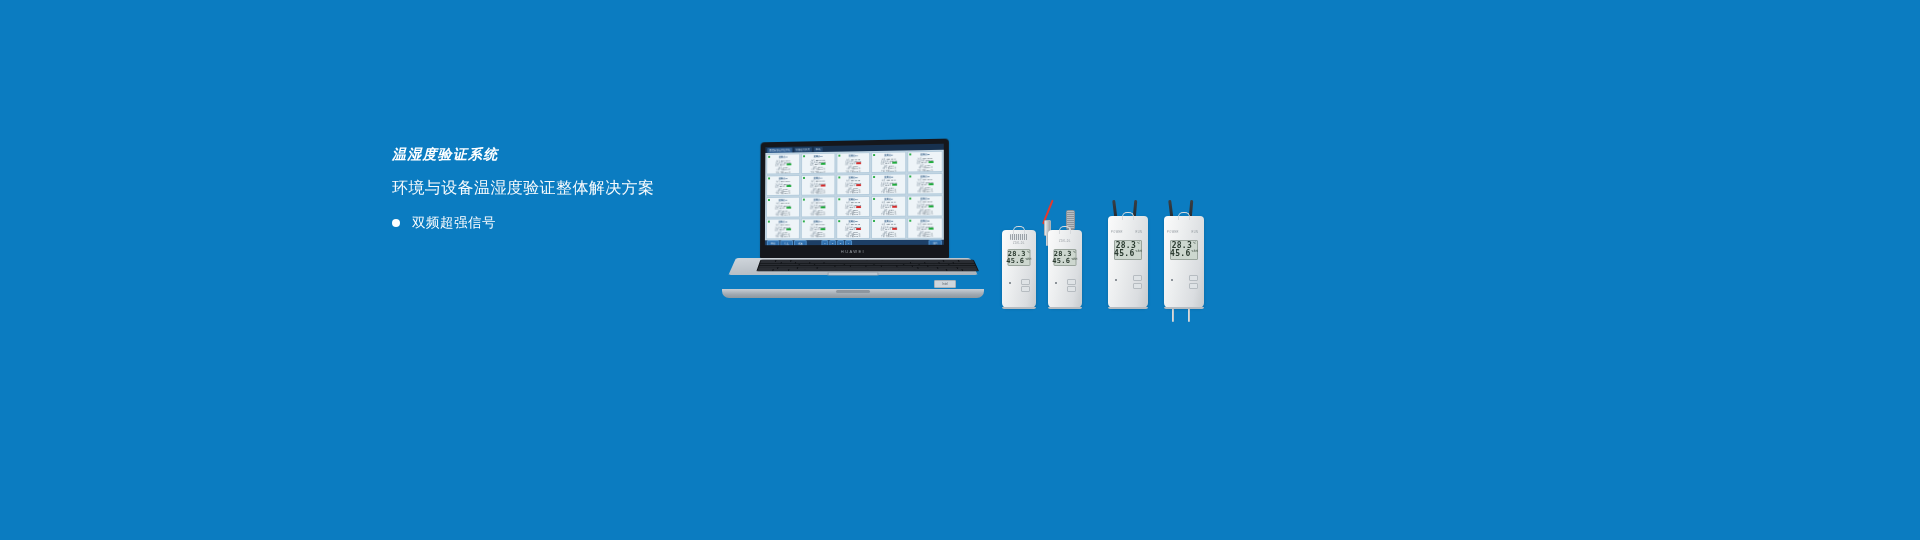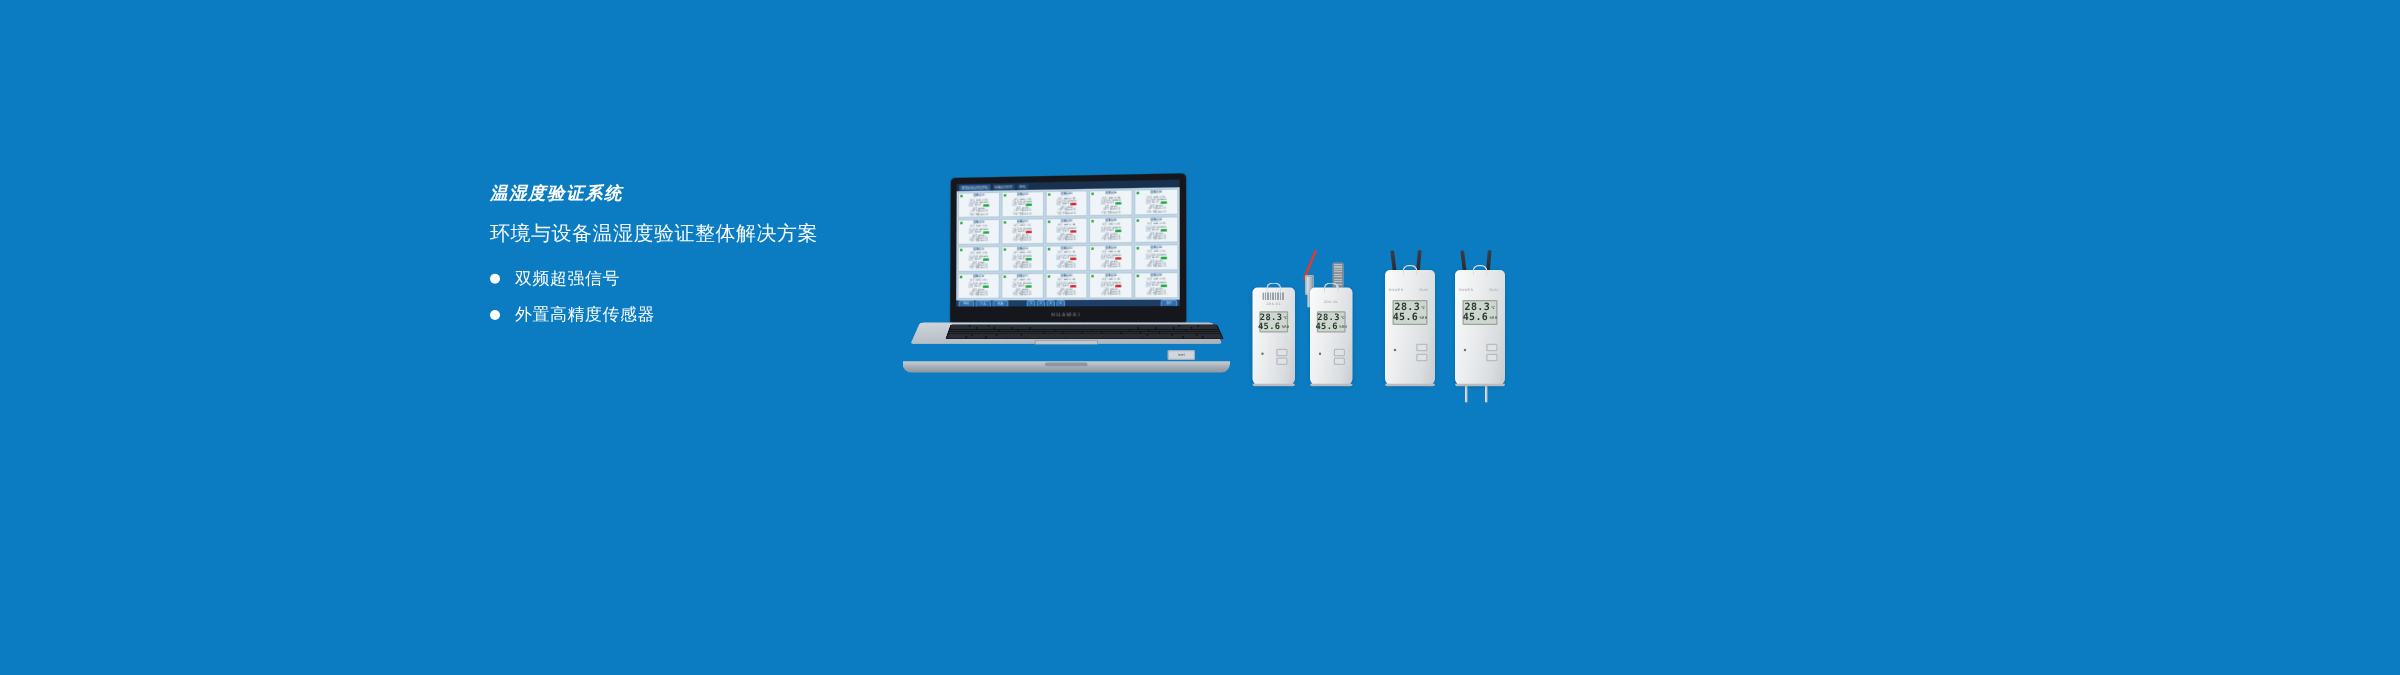--- a/index.html
+++ b/index.html
@@ -140,21 +140,21 @@
     border-radius:4px 4px 5px 5px;
     box-shadow:0 1px 3px rgba(0,0,0,.18);
   }
   .dev-lcd{
     position:absolute;left:50%;transform:translateX(-50%);
     background:#cdd7cf;border:0.6px solid #9aa59d;border-radius:1px;
     display:flex;flex-direction:column;justify-content:center;
     padding:1px 2px;box-sizing:border-box;
   }
   .lcd-line{
-    display:flex;align-items:center;justify-content:center;gap:1px;
+    display:flex;align-items:flex-start;justify-content:center;gap:1px;
     font-family:"DejaVu Sans Mono","Liberation Mono",monospace;
     color:#2b3b30;font-weight:bold;letter-spacing:.3px;line-height:1;
   }
   .lcd-unit{font-size:3px;font-weight:normal;}
   .dev-label{
     position:absolute;font-size:2.6px;color:#8e959b;letter-spacing:.4px;
     text-align:center;width:100%;left:0;
   }
   .dev-hook{
     position:absolute;left:50%;transform:translateX(-50%);top:-4px;
@@ -200,24 +200,20 @@
 <div class="banner">
   <div class="stage">
 
     <div class="copy">
       <h1 class="headline">温湿度验证系统</h1>
       <p class="subhead">环境与设备温湿度验证整体解决方案</p>
       <ul class="features">
         <li class="feature">
           <span class="dot"></span>
           <span class="feature-label">双频超强信号</span>
-        </li>
-        <li class="feature">
-          <span class="dot"></span>
-          <span class="feature-label">外置高精度传感器</span>
         </li>
       </ul>
     </div>
 
     <div class="laptop">
 
       <div class="lid">
         <div class="screen">
 
           <div class="app-topbar">

